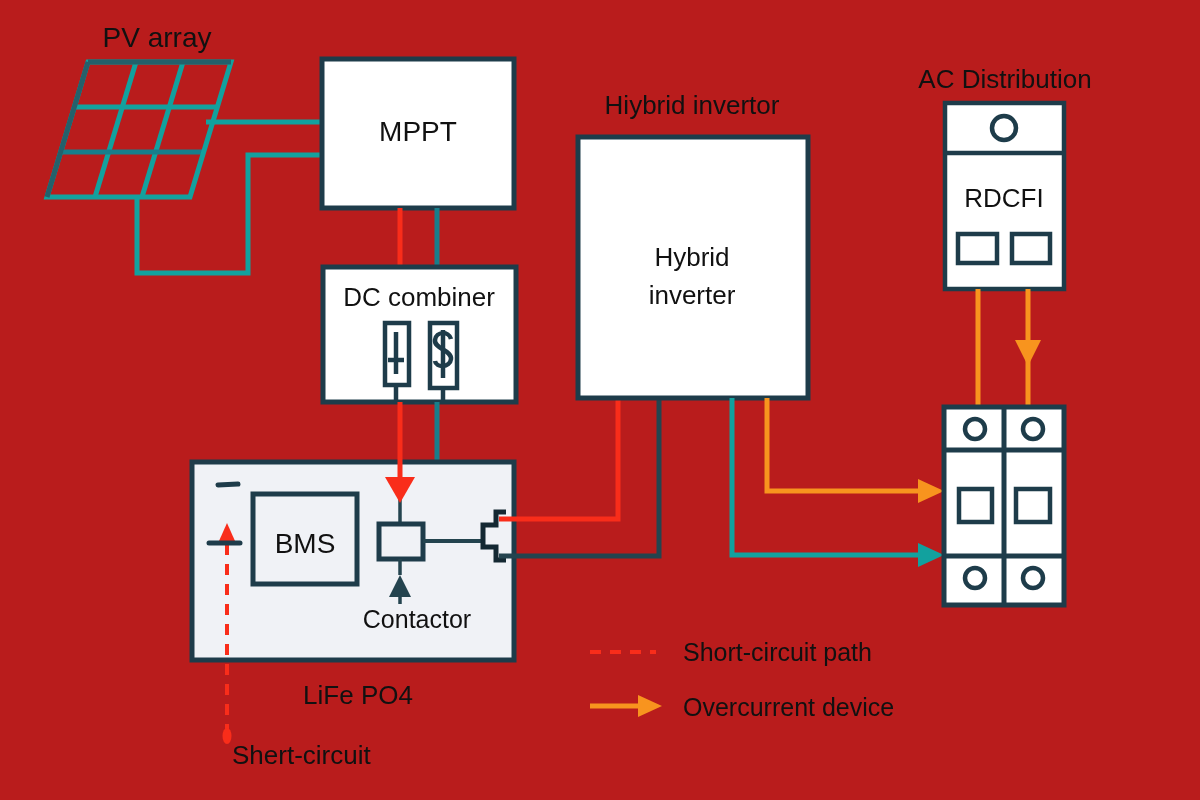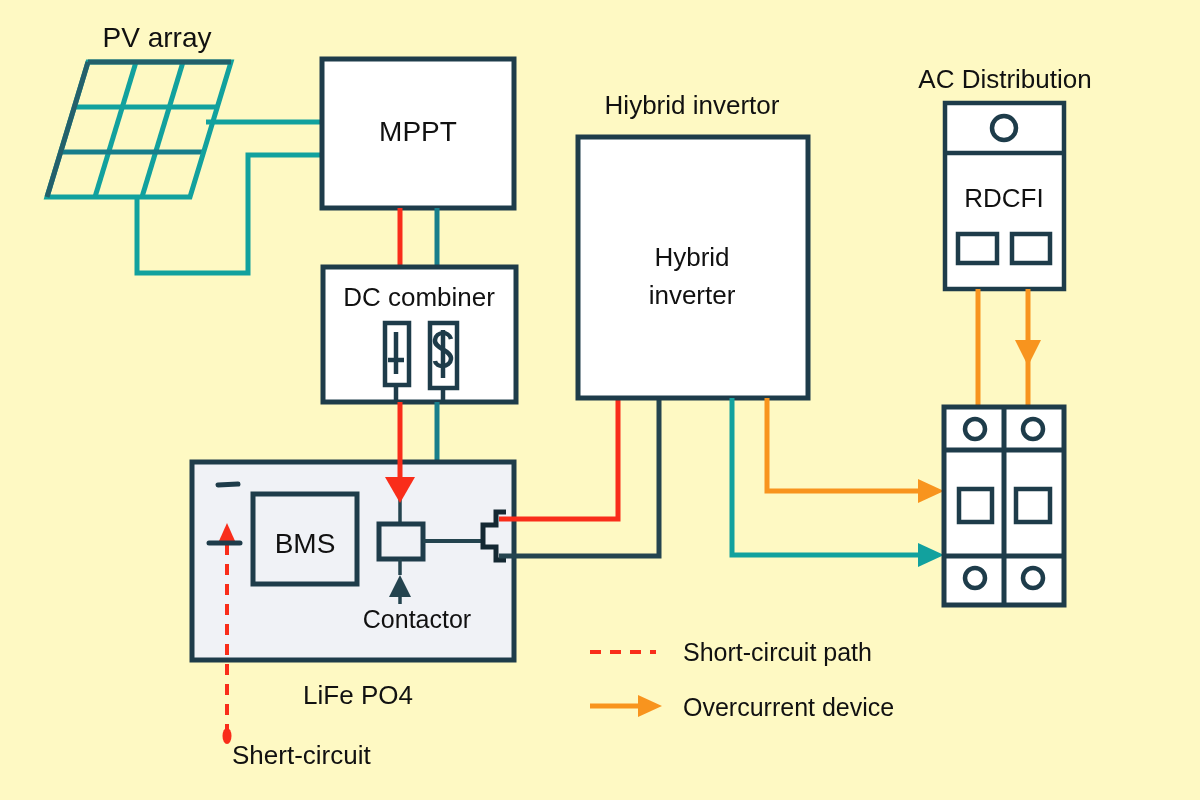--- a/index.html
+++ b/index.html
@@ -1,20 +1,20 @@
 <!DOCTYPE html>
 <html><head>
 <meta charset="utf-8">
 <style>
   html, body { margin: 0; padding: 0; background: #ffffff; }
   .canvas {
     position: relative;
     width: 1200px;
     height: 800px;
-    background: #fef9c3;
+    background: #b91c1c;
     font-family: "Liberation Sans", sans-serif;
     overflow: hidden;
   }
   svg text {
     fill: #111111;
     font-family: "Liberation Sans", sans-serif;
   }
   .lbl-lg { font-size: 28px; }
   .lbl-md { font-size: 26px; }
   .lbl-sm { font-size: 25px; }

